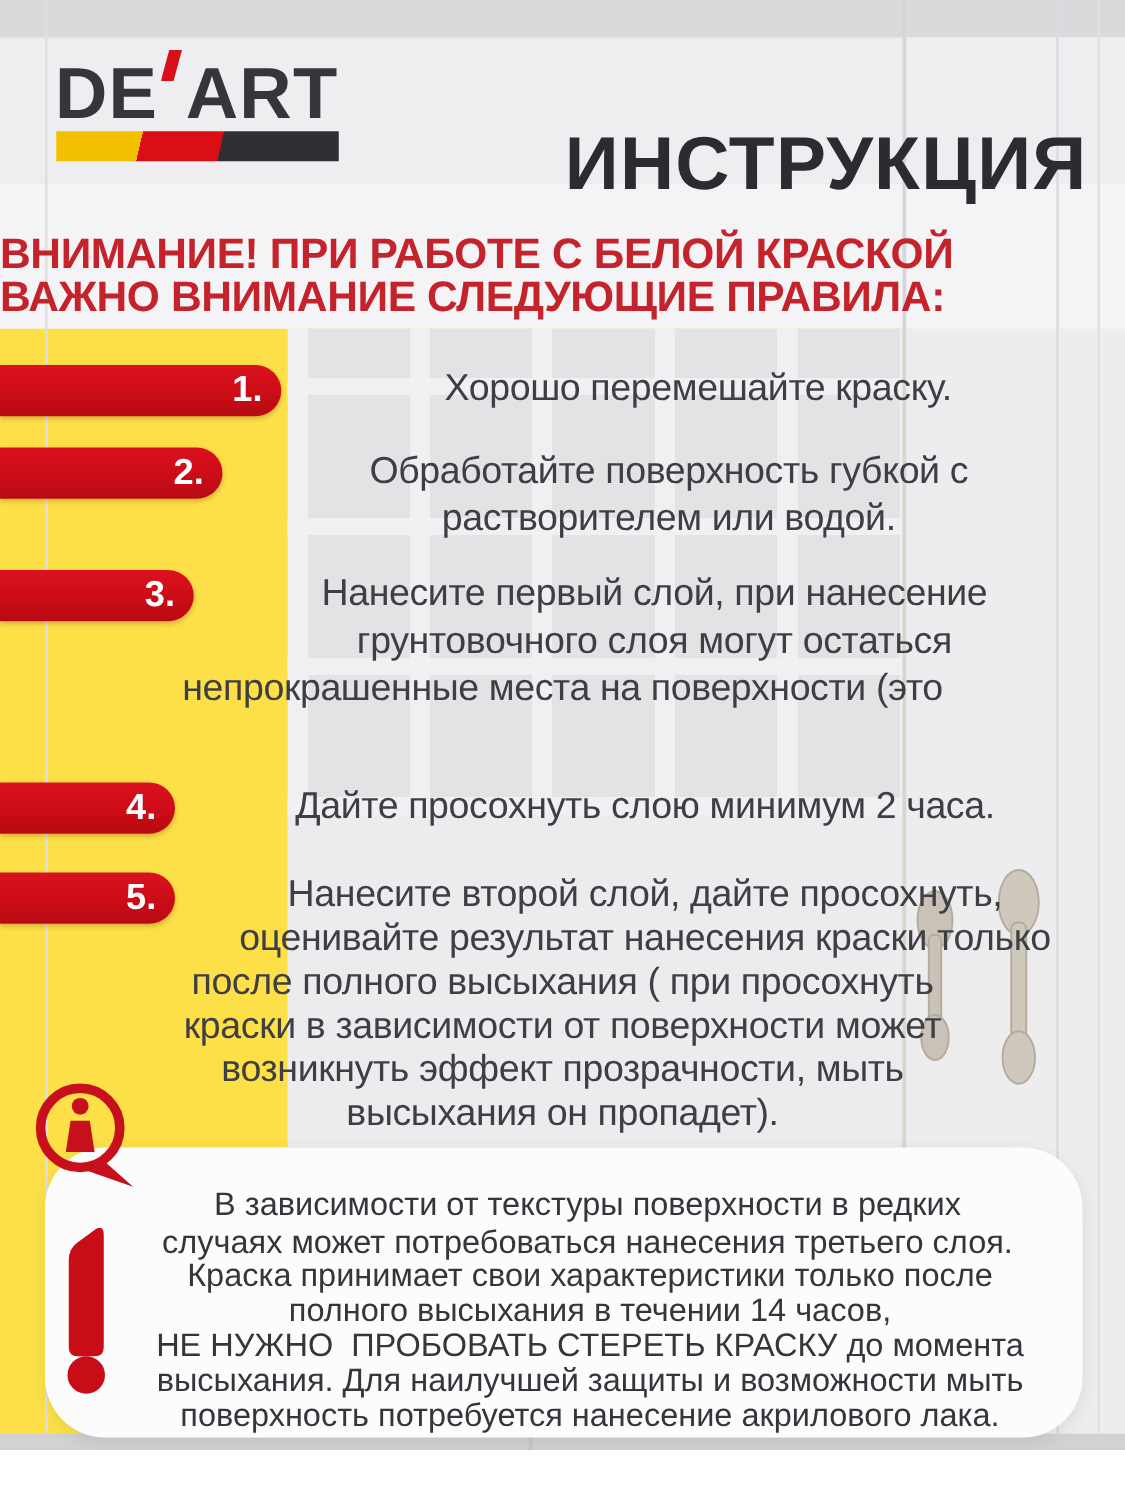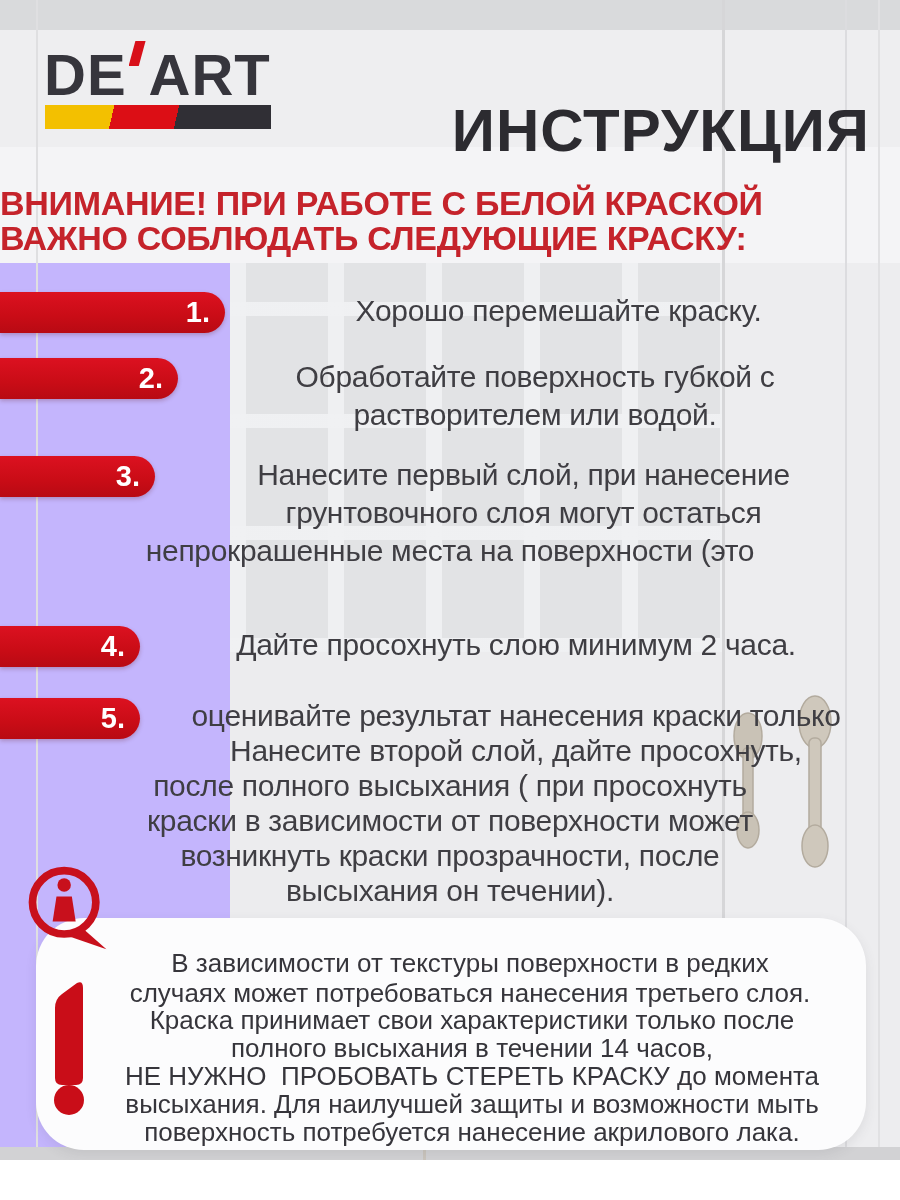--- a/index.html
+++ b/index.html
@@ -1,17 +1,17 @@
 <!DOCTYPE html>
 <html><head>
 <meta charset="utf-8">
 <style>
   html,body{margin:0;padding:0;}
   body{width:900px;height:1200px;font-family:"Liberation Sans","DejaVu Sans",sans-serif;}
-  .page{position:relative;width:900px;height:1160px;overflow:hidden;background:#c4b5fd;}
+  .page{position:relative;width:900px;height:1160px;overflow:hidden;background:#fde047;}
 
   
   .bg,.bg div{position:absolute;}
   .bg{inset:0;}
   .right-door{left:722px;top:0;width:178px;height:1200px;background:#ededef;}
   .top-strip{left:0;top:0;width:900px;height:30px;background:#d9dadc;}
   .band1{left:0;top:30px;width:900px;height:117px;background:#eeeef0;}
   .band2{left:0;top:147px;width:900px;height:116px;background:#f4f4f6;}
   .window-grid{left:230px;top:263px;width:492px;height:389px;
     background:
@@ -105,21 +105,21 @@
 
     <div class="logo">
       <div class="logo-text"><span>DE</span><span class="apos"></span><span>ART</span></div>
       <div class="logo-flag"></div>
     </div>
 
     <h1 class="title">ИНСТРУКЦИЯ</h1>
 
     <div class="warning">
       <div class="ln">ВНИМАНИЕ! ПРИ РАБОТЕ С БЕЛОЙ КРАСКОЙ</div>
-      <div class="ln">ВАЖНО СОБЛЮДАТЬ СЛЕДУЮЩИЕ КРАСКУ:</div>
+      <div class="ln">ВАЖНО ВНИМАНИЕ СЛЕДУЮЩИЕ ПРАВИЛА:</div>
     </div>
 
     <div class="step step-1">
       <div class="ribbon"><span>1.</span></div>
       <div class="lines">
         <div class="ln">Хорошо перемешайте краску.</div>
       </div>
     </div>
 
     <div class="step step-2">
@@ -142,26 +142,26 @@
     <div class="step step-4">
       <div class="ribbon"><span>4.</span></div>
       <div class="lines">
         <div class="ln">Дайте просохнуть слою минимум 2 часа.</div>
       </div>
     </div>
 
     <div class="step step-5">
       <div class="ribbon"><span>5.</span></div>
       <div class="lines">
+        <div class="ln">Нанесите второй слой, дайте просохнуть,</div>
         <div class="ln">оценивайте результат нанесения краски только</div>
-        <div class="ln">Нанесите второй слой, дайте просохнуть,</div>
         <div class="ln">после полного высыхания ( при просохнуть</div>
         <div class="ln">краски в зависимости от поверхности может</div>
-        <div class="ln">возникнуть краски прозрачности, после</div>
-        <div class="ln">высыхания он течении).</div>
+        <div class="ln">возникнуть эффект прозрачности, мыть</div>
+        <div class="ln">высыхания он пропадет).</div>
       </div>
     </div>
 
     <div class="panel"></div>
 
     <svg class="info-bubble" viewBox="0 0 100 100">
       <circle cx="46" cy="42" r="33" fill="none" stroke="#c8101c" stroke-width="8"></circle>
       <path d="M 64,68 L 90,91 L 50,77 Z" fill="#c8101c"></path>
       <circle cx="46" cy="24" r="7" fill="#c8101c"></circle>
       <path d="M 38,36 L 54,36 L 58,62 L 34,62 Z" fill="#c8101c"></path>

